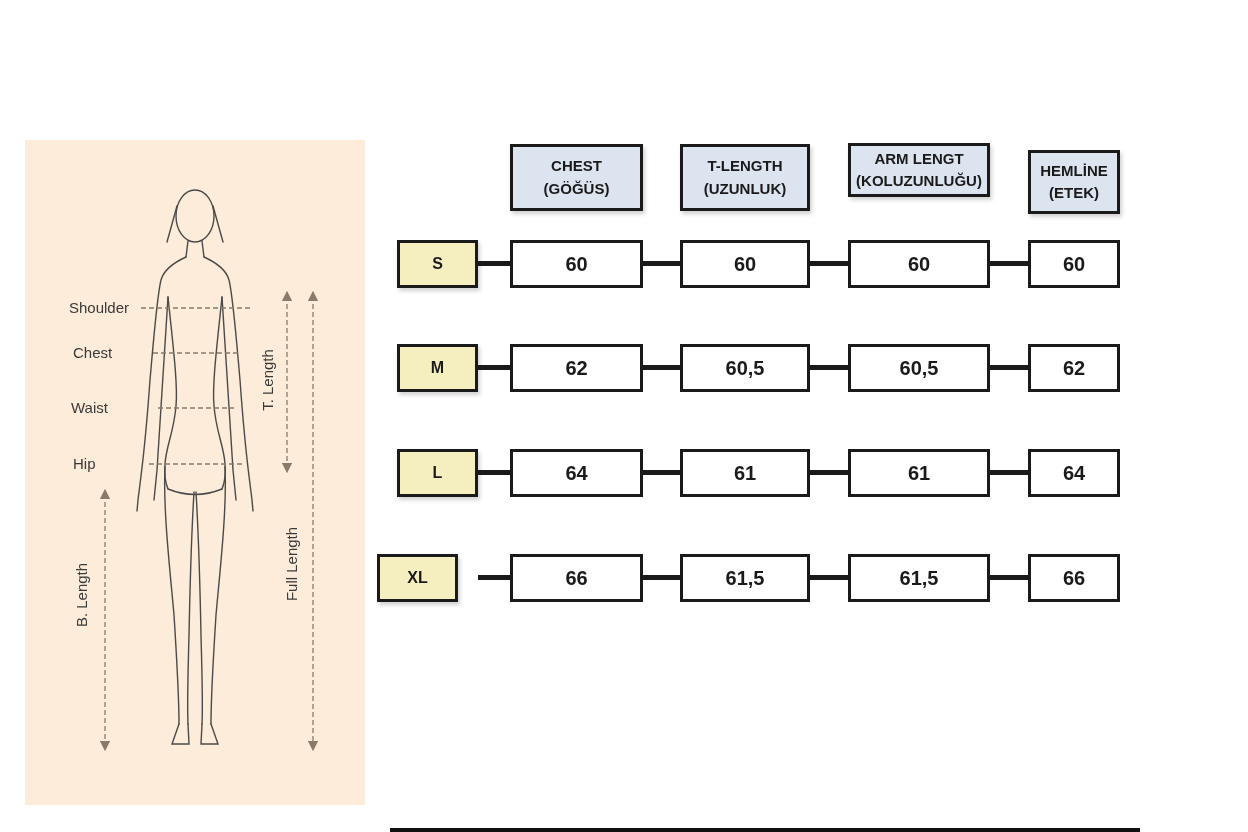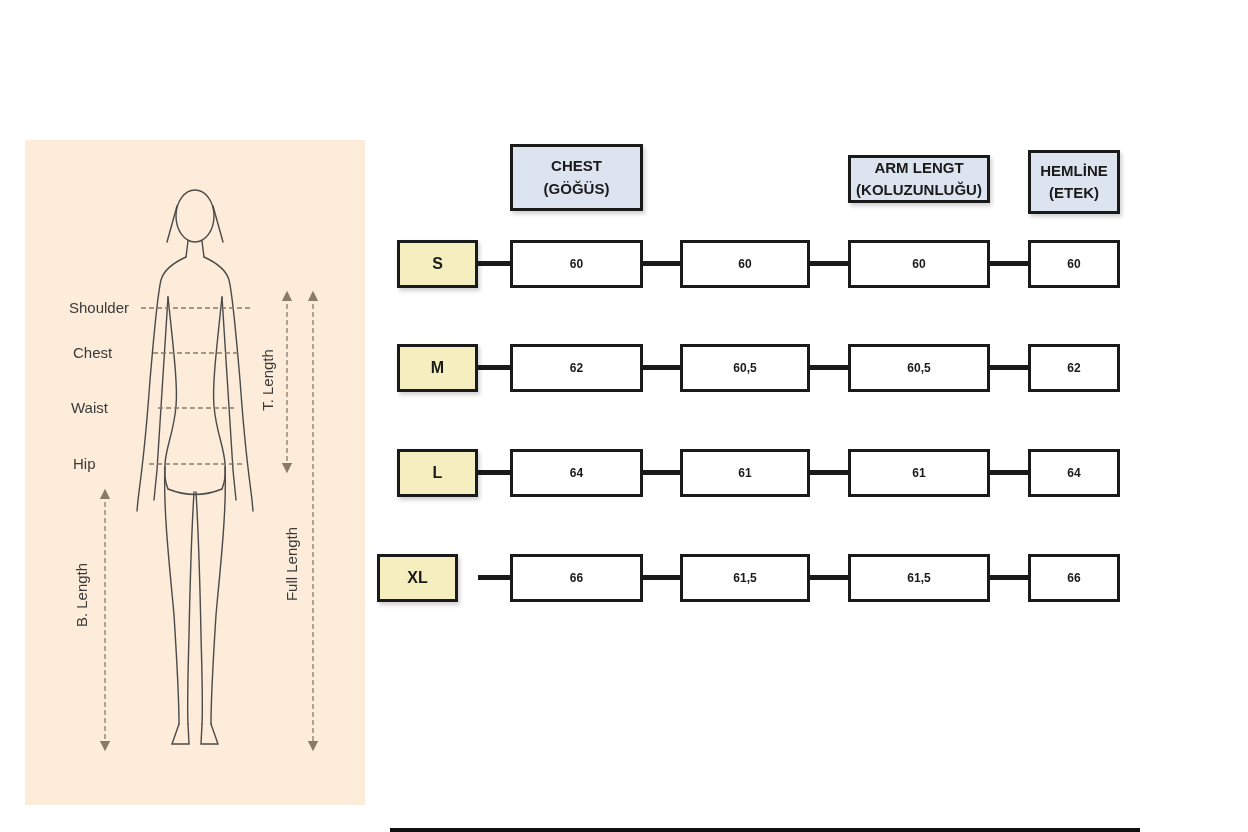--- a/index.html
+++ b/index.html
@@ -25,21 +25,21 @@
   }
   .figure-panel{
     position:absolute;left:25px;top:140px;width:340px;height:665px;
     background:var(--panel-bg);
   }
   .figure-panel svg{display:block;width:100%;height:100%;}
   .cell{
     position:absolute;box-sizing:border-box;
     border:3px solid var(--border);background:#ffffff;
     display:flex;align-items:center;justify-content:center;
-    font-weight:bold;font-size:12px;
+    font-weight:bold;font-size:20px;
   }
   .cell.header{
     background:var(--header-bg);flex-direction:column;line-height:1.5;
     font-size:15px;box-shadow:2px 3px 4px rgba(0,0,0,.18);
   }
   .cell.size{
     background:var(--size-bg);font-size:16px;
     box-shadow:2px 3px 4px rgba(0,0,0,.18);
   }
   .connector{position:absolute;height:5px;background:var(--border);}
@@ -98,21 +98,25 @@
       <text transform="rotate(-90 248 200)" x="248" y="200" text-anchor="middle">T. Length</text>
       <text transform="rotate(-90 272 384)" x="272" y="384" text-anchor="middle">Full Length</text>
       <text transform="rotate(-90 62 415)" x="62" y="415" text-anchor="middle">B. Length</text>
     </svg>
   </div>
 
   <div class="cell header" style="left:510px;top:144px;width:133px;height:67px;">
     <span>CHEST</span>
     <span>(GÖĞÜS)</span>
   </div>
-  <div class="cell header" style="left:848px;top:155px;width:142px;height:48px;">
+  <div class="cell header" style="left:680px;top:144px;width:130px;height:67px;">
+    <span>T-LENGTH</span>
+    <span>(UZUNLUK)</span>
+  </div>
+  <div class="cell header" style="left:848px;top:143px;width:142px;height:54px;">
     <span>ARM LENGT</span>
     <span>(KOLUZUNLUĞU)</span>
   </div>
   <div class="cell header" style="left:1028px;top:150px;width:92px;height:64px;">
     <span>HEMLİNE</span>
     <span>(ETEK)</span>
   </div>
 
   <div class="cell size" style="left:397px;top:240px;width:81px;height:48px;">S</div>
   <div class="connector" style="left:478px;top:261px;width:32px;"></div>

